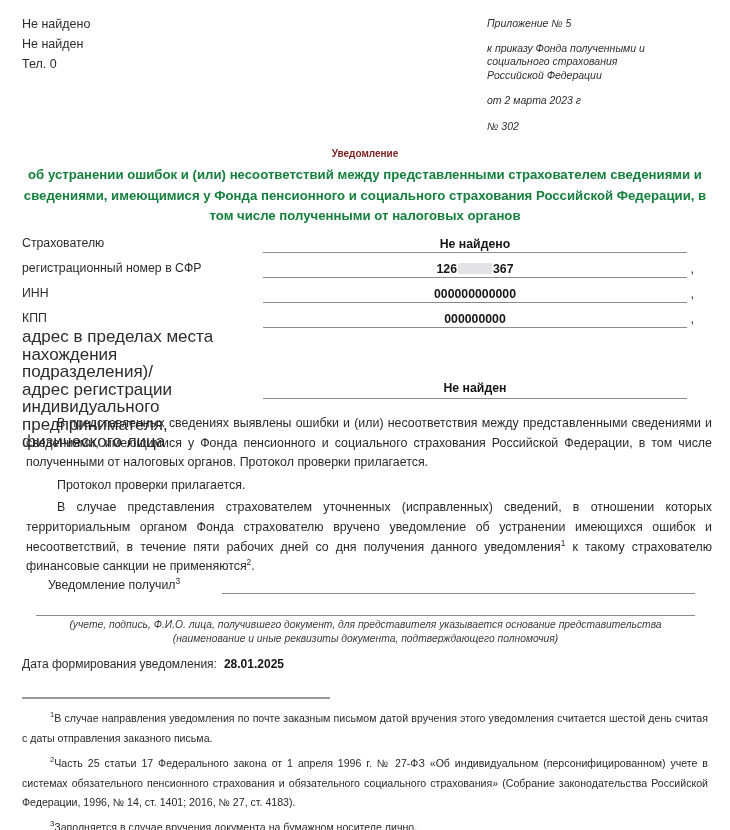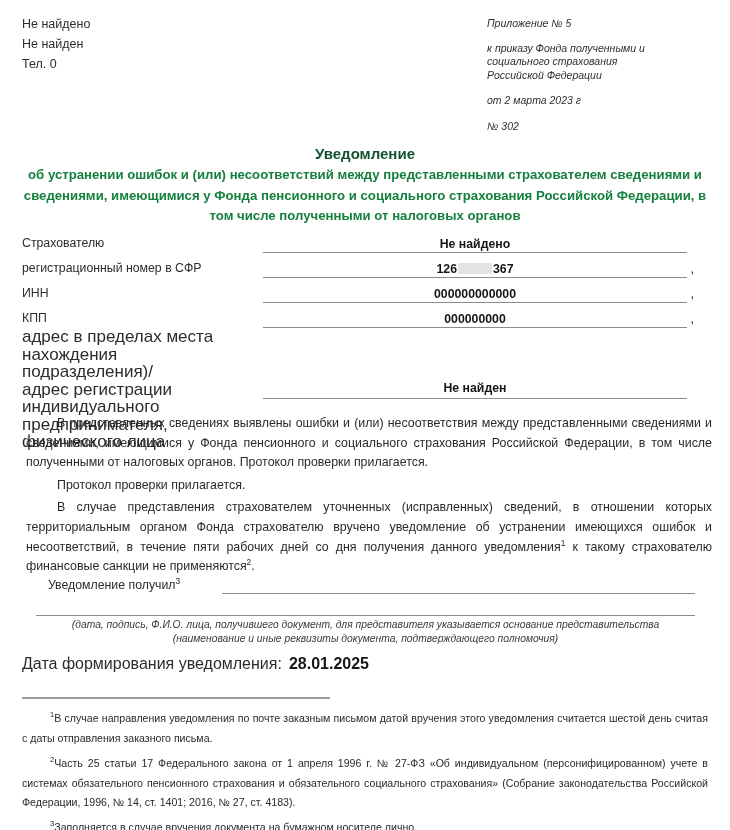--- a/index.html
+++ b/index.html
@@ -56,24 +56,24 @@
 
   
   .title-wrap {
     position: absolute;
     top: 145px;
     left: 18px;
     right: 18px;
     text-align: center;
   }
   .doc-title {
-    font-size: 15px;
+    font-size: 10px;
     font-weight: bold;
     line-height: 17px;
-    color: #14532d;
+    color: #7f1d1d;
   }
   .doc-subtitle {
     font-size: 13.2px;
     font-weight: bold;
     line-height: 20.5px;
     color: #15803d;
     margin-top: 3px;
     padding: 0 3px;
   }
 
@@ -232,21 +232,21 @@
     font-size: 10.3px;
     line-height: 13.5px;
     color: #3a3a3a;
   }
 
   
   .date-row {
     position: absolute;
     top: 655px;
     left: 22px;
-    font-size: 16px;
+    font-size: 12px;
     color: #2c2c2c;
     line-height: 18px;
     white-space: nowrap;
   }
   .date-value {
     font-weight: bold;
     color: #161616;
     margin-left: 7px;
   }
 
@@ -360,21 +360,21 @@
     <p class="para">В представленных сведениях выявлены ошибки и (или) несоответствия между представленными сведениями и сведениями, имеющимися у Фонда пенсионного и социального страхования Российской Федерации, в том числе полученными от налоговых органов. Протокол проверки прилагается.</p>
     <p class="para">Протокол проверки прилагается.</p>
     <p class="para last"><span>В случае представления страхователем уточненных (исправленных) сведений, в отношении которых территориальным органом Фонда страхователю вручено уведомление об устранении имеющихся ошибок и несоответствий, в течение пяти рабочих дней со дня получения данного уведомления</span><sup>1</sup><span> к такому страхователю финансовые санкции не применяются</span><sup>2</sup><span>.</span></p>
   </div>
 
   <div class="receipt">
     <span class="receipt-label"><span>Уведомление получил</span><sup>3</sup></span>
     <div class="receipt-line-1"></div>
     <div class="receipt-line-2"></div>
     <div class="receipt-caption">
-      <div>(дата, подпись, Ф.И.О. лица, получившего документ, для представителя указывается основание представительства</div>
+      <div>(учете, подпись, Ф.И.О. лица, получившего документ, для представителя указывается основание представительства</div>
       <div>(наименование и иные реквизиты документа, подтверждающего полномочия)</div>
     </div>
   </div>
 
   <div class="date-row">
     <span>Дата формирования уведомления:</span><span class="date-value">28.01.2025</span>
   </div>
 
   <div class="footnote-rule"></div>
   <div class="footnotes">

